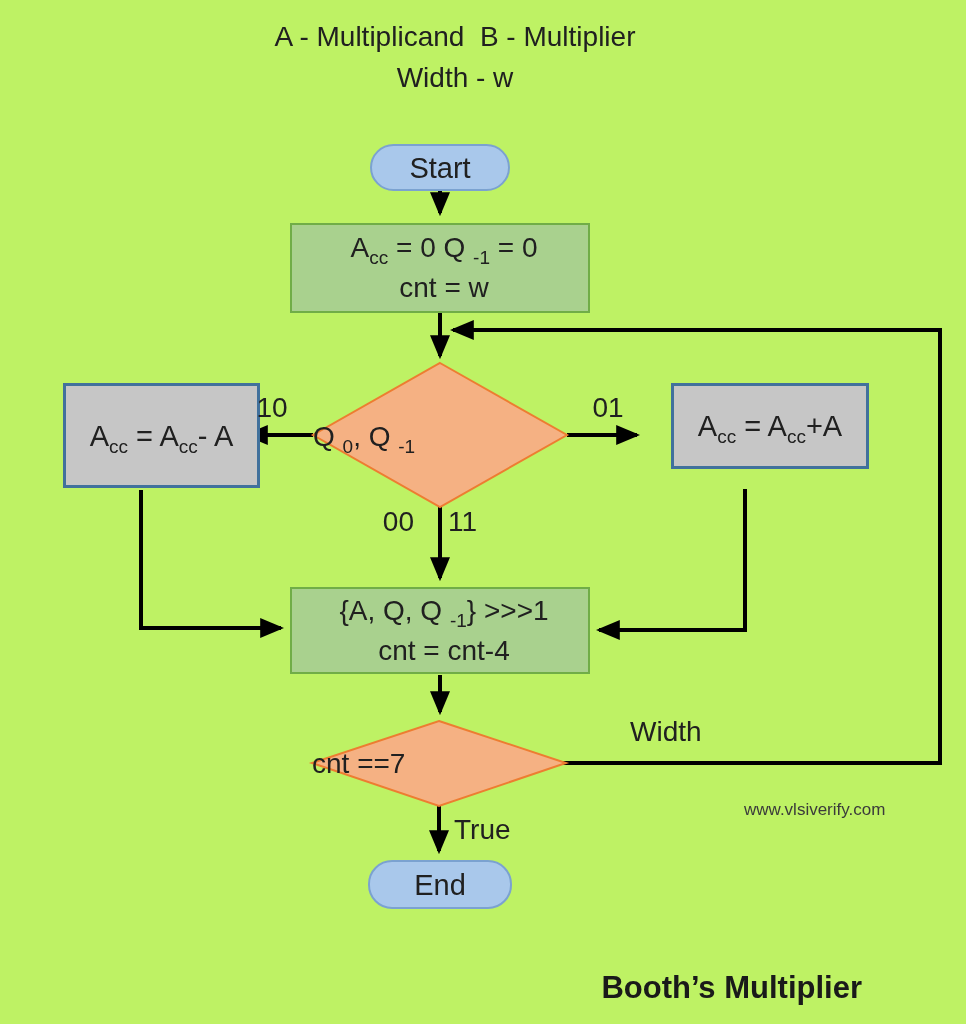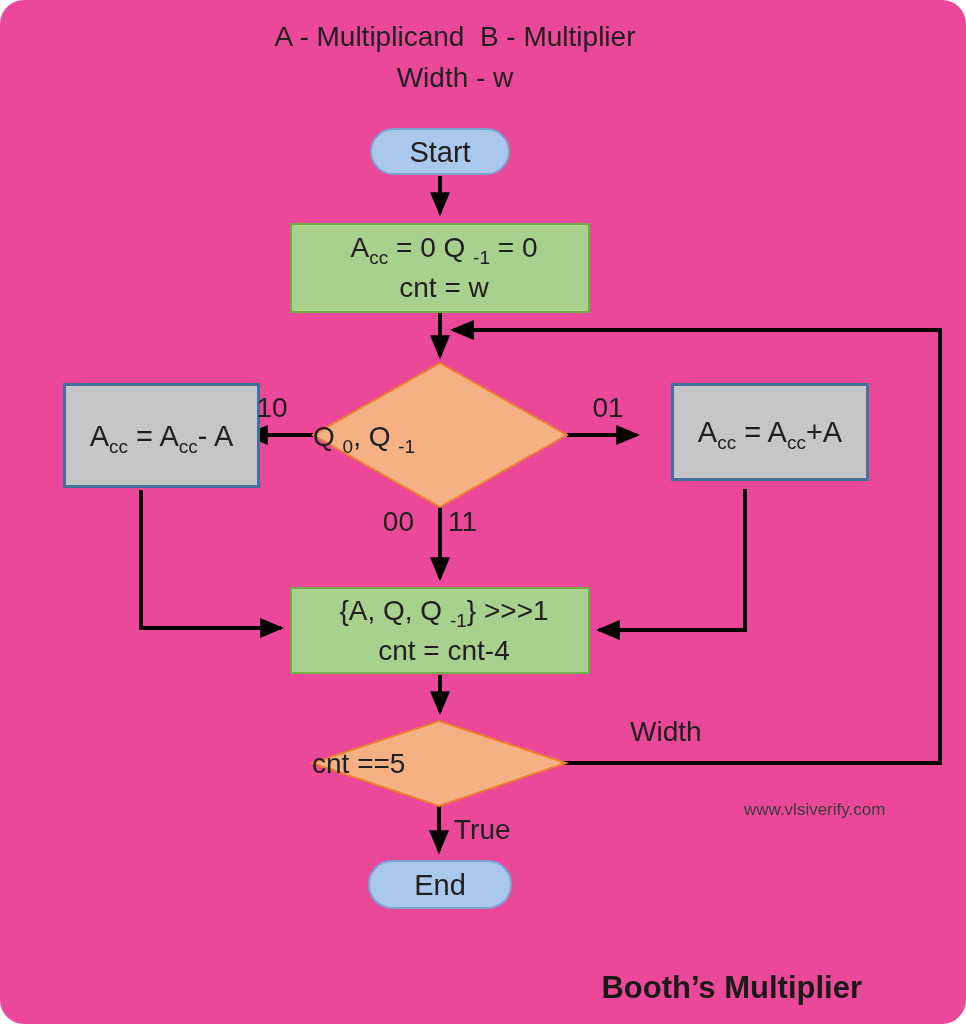--- a/index.html
+++ b/index.html
@@ -3,23 +3,22 @@
 <meta charset="utf-8">
 <style>
   * { margin: 0; padding: 0; box-sizing: border-box; }
   html, body { background: #ffffff; }
   body { font-family: "Liberation Sans", sans-serif; color: var(--text-color, #202020); }
 
   .stage {
     position: relative;
     width: 966px;
     height: 1024px;
-    background: #ec4899;
+    background: #bef264;
     overflow: hidden;
-    border-radius: 24px;
   }
 
   svg.edges {
     position: absolute;
     left: 0; top: 0;
     width: 966px; height: 1024px;
   }
   .edge {
     fill: none;
     stroke: var(--line-color, #000000);
@@ -130,45 +129,45 @@
 
     <polygon class="diamond" points="440,363 567,435 440,507 313,435"></polygon>
     <polygon class="diamond" points="439,721 566,763 439,806 312,763"></polygon>
   </svg>
 
   <div class="hdr">
     <div class="title-line">A - Multiplicand  B - Multiplier</div>
     <div class="title-line">Width - w</div>
   </div>
 
-  <div class="node terminal" style="left:370px;top:128px;width:140px;height:47px">
+  <div class="node terminal" style="left:370px;top:144px;width:140px;height:47px">
     <span>Start</span>
   </div>
 
   <div class="node process" style="left:290px;top:223px;width:300px;height:90px">
     <div class="node-line"><span>A</span><sub>cc</sub><span> = 0 Q </span><sub>-1</sub><span> = 0</span></div>
     <div class="node-line">cnt = w</div>
   </div>
 
   <div class="d-label" style="left:313px;top:417px;width:254px;"><span>Q </span><sub>0</sub><span>, Q </span><sub>-1</sub></div>
 
   <div class="node operation" style="left:38px;top:383px;width:197px;height:105px">
     <div class="node-line"><span>A</span><sub>cc</sub><span> = A</span><sub>cc</sub><span>- A</span></div>
   </div>
 
-  <div class="node operation" style="left:646px;top:383px;width:198px;height:98px">
+  <div class="node operation" style="left:646px;top:383px;width:198px;height:86px">
     <div class="node-line"><span>A</span><sub>cc</sub><span> = A</span><sub>cc</sub><span>+A</span></div>
   </div>
 
   <div class="node process" style="left:290px;top:587px;width:300px;height:87px">
     <div class="node-line"><span>{A, Q, Q </span><sub>-1</sub><span>} &gt;&gt;&gt;1</span></div>
     <div class="node-line">cnt = cnt-4</div>
   </div>
 
-  <div class="d-label" style="left:312px;top:744px;width:254px;">cnt ==5</div>
+  <div class="d-label" style="left:312px;top:744px;width:254px;">cnt ==7</div>
 
   <div class="node terminal" style="left:368px;top:860px;width:144px;height:49px">
     <span>End</span>
   </div>
 
   <div class="edge-label" style="left:248px;top:392px;width:48px;text-align:center">10</div>
   <div class="edge-label" style="left:584px;top:392px;width:48px;text-align:center">01</div>
   <div class="edge-label" style="left:369px;top:506px;width:45px;text-align:right">00</div>
   <div class="edge-label" style="left:448px;top:506px;width:45px;text-align:left">11</div>
   <div class="edge-label" style="left:630px;top:716px">Width</div>

